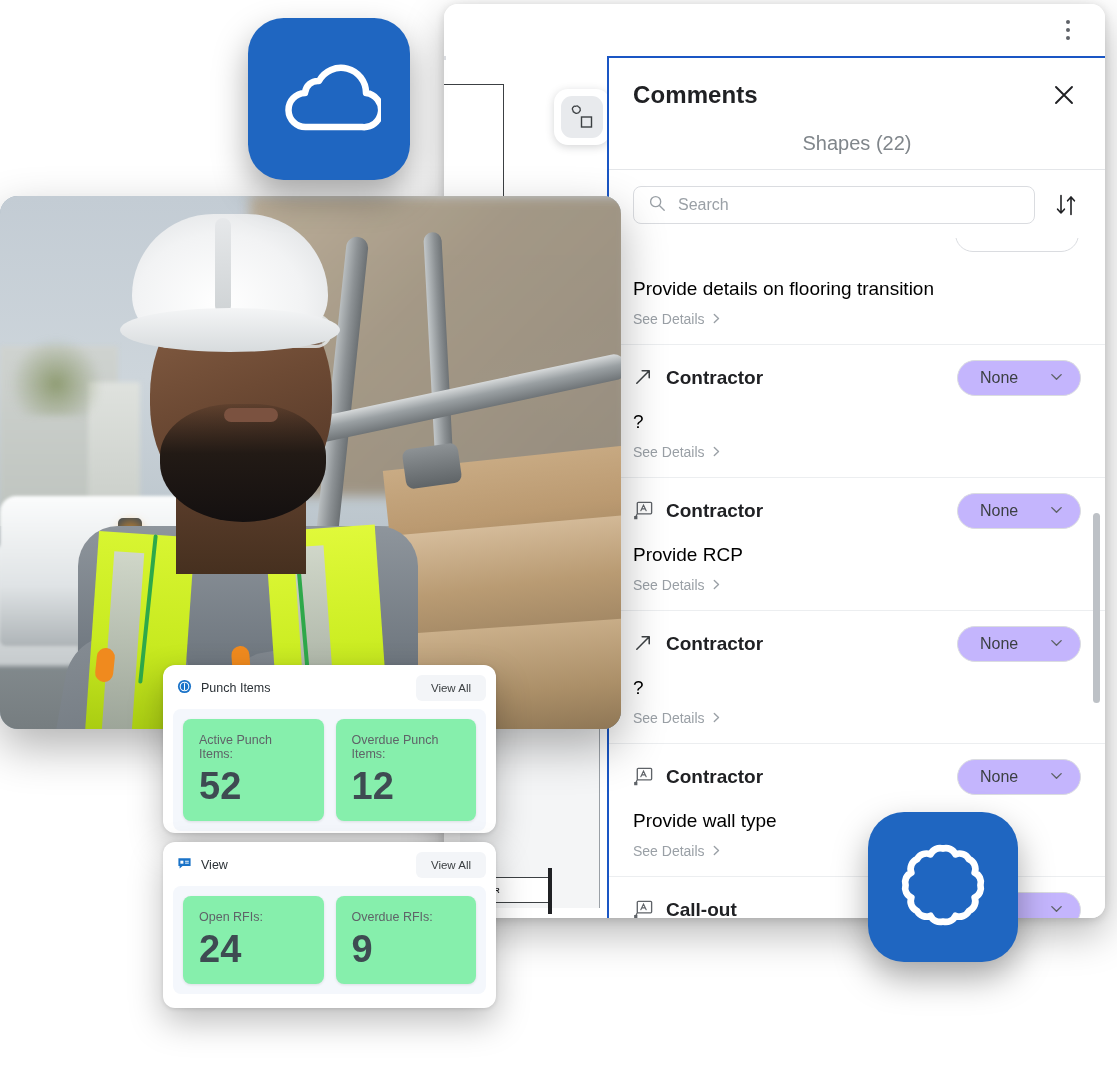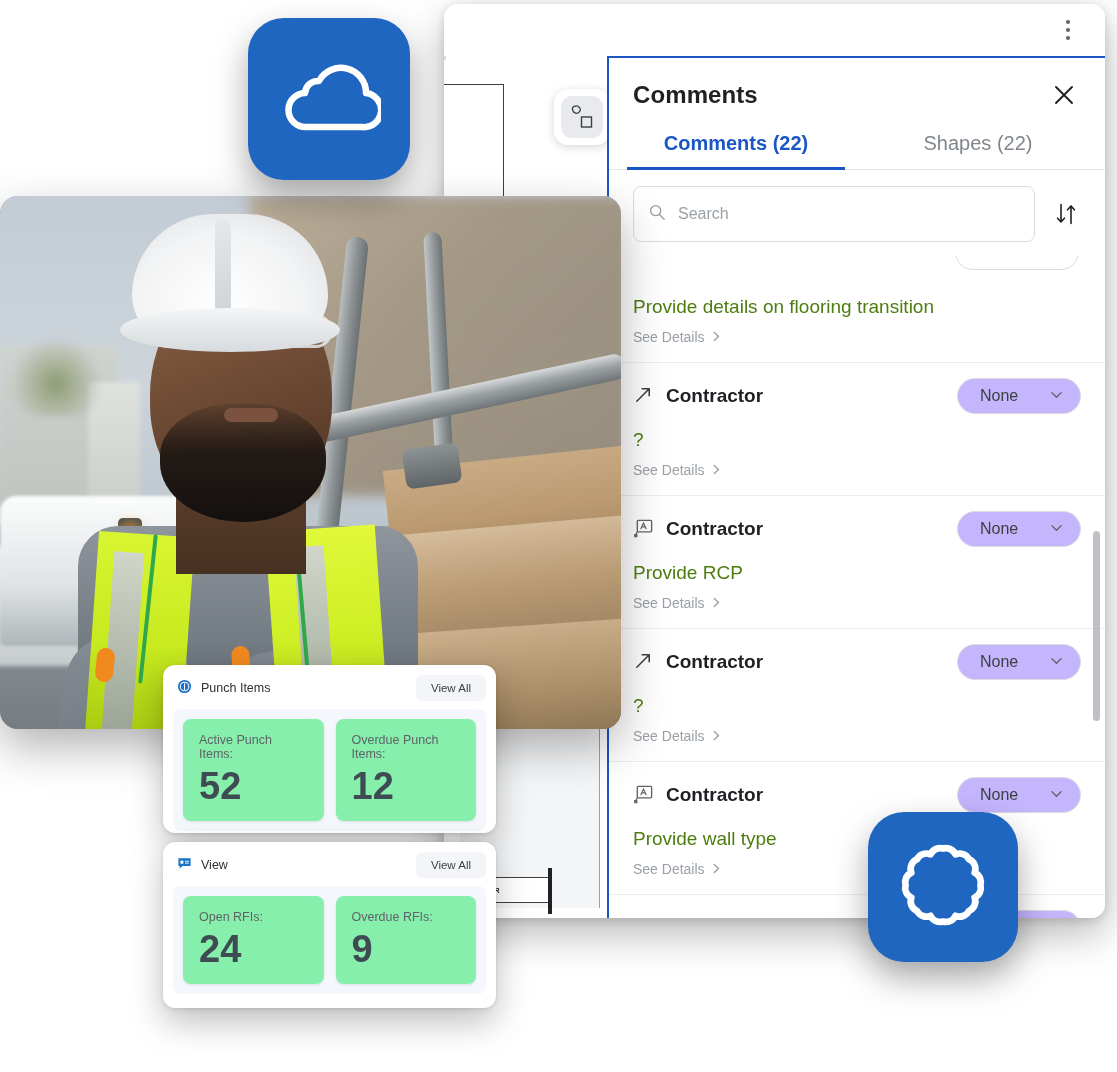--- a/index.html
+++ b/index.html
@@ -116,21 +116,21 @@
     font-size: 20px; color: #80868b; cursor: pointer; position: relative;
   }
   .cp-tab.active { color: #1a56c4; font-weight: 700; }
   .cp-tab.active::after {
     content: ""; position: absolute; left: 12px; right: 12px; bottom: -1px;
     height: 3px; background: #1a56c4;
   }
 
   .cp-searchrow { display: flex; align-items: center; gap: 14px; padding: 16px 22px 14px 24px; }
   .cp-search {
-    flex: 1; height: 56px; border: 1px solid #dadce0; border-radius: 8px;
+    flex: 1; height: 38px; border: 1px solid #dadce0; border-radius: 8px;
     display: flex; align-items: center; gap: 12px; padding: 0 14px;
     background: #fff; cursor: text;
   }
   .cp-search input {
     border: none; outline: none; font-size: 16px; color: #3c4043;
     font-family: "Liberation Sans", sans-serif; width: 100%; background: transparent;
   }
   .cp-search input::placeholder { color: #9aa0a6; }
   .cp-sort { width: 34px; height: 34px; cursor: pointer; display:flex; align-items:center; justify-content:center; }
 
@@ -146,21 +146,21 @@
   .c-item.first { padding-top: 0; }
   .c-top { display: flex; align-items: center; justify-content: space-between; min-height: 38px; }
   .c-type { display: flex; align-items: center; gap: 12px; }
   .c-type-label { font-size: 19px; font-weight: 700; color: #202124; }
   .c-pill {
     min-width: 124px; height: 36px; border: 1px solid #dadce0; border-radius: 18px;
     display: flex; align-items: center; justify-content: space-between;
     padding: 0 16px 0 22px; cursor: pointer; background: #c4b5fd;
   }
   .c-pill-label { font-size: 16px; color: #3c4043; }
-  .c-body { font-size: 19px; color: #4d7c0f; margin-top: 14px; }
+  .c-body { font-size: 19px; color: #000000; margin-top: 14px; }
   .c-details { display: flex; align-items: center; gap: 6px; margin-top: 10px; cursor: pointer; }
   .c-details-label { font-size: 14px; color: #9aa0a6; }
 
   .cp-scrollbar {
     position: absolute; right: 5px; top: 275px; width: 7px; height: 190px;
     border-radius: 4px; background: #bdc1c6; cursor: pointer; z-index: 5;
   }
 
   
   .photo-card {
@@ -387,23 +387,20 @@
         <div class="cp-header">
           <div class="cp-title">Comments</div>
           <div class="cp-close">
             <svg width="24" height="24" viewBox="0 0 24 24">
               <path d="M4 4 L20 20 M20 4 L4 20" stroke="#202124" stroke-width="1.9" stroke-linecap="round"></path>
             </svg>
           </div>
         </div>
 
         <div class="cp-tabs">
-          <div class="cp-tab active">
-            <span>Comments (22)</span>
-          </div>
           <div class="cp-tab">
             <span>Shapes (22)</span>
           </div>
         </div>
 
         <div class="cp-searchrow">
           <div class="cp-search">
             <span>
               <svg width="18" height="18" viewBox="0 0 20 20">
                 <circle cx="8.5" cy="8.5" r="5.6" fill="none" stroke="#9aa0a6" stroke-width="1.5"></circle>

